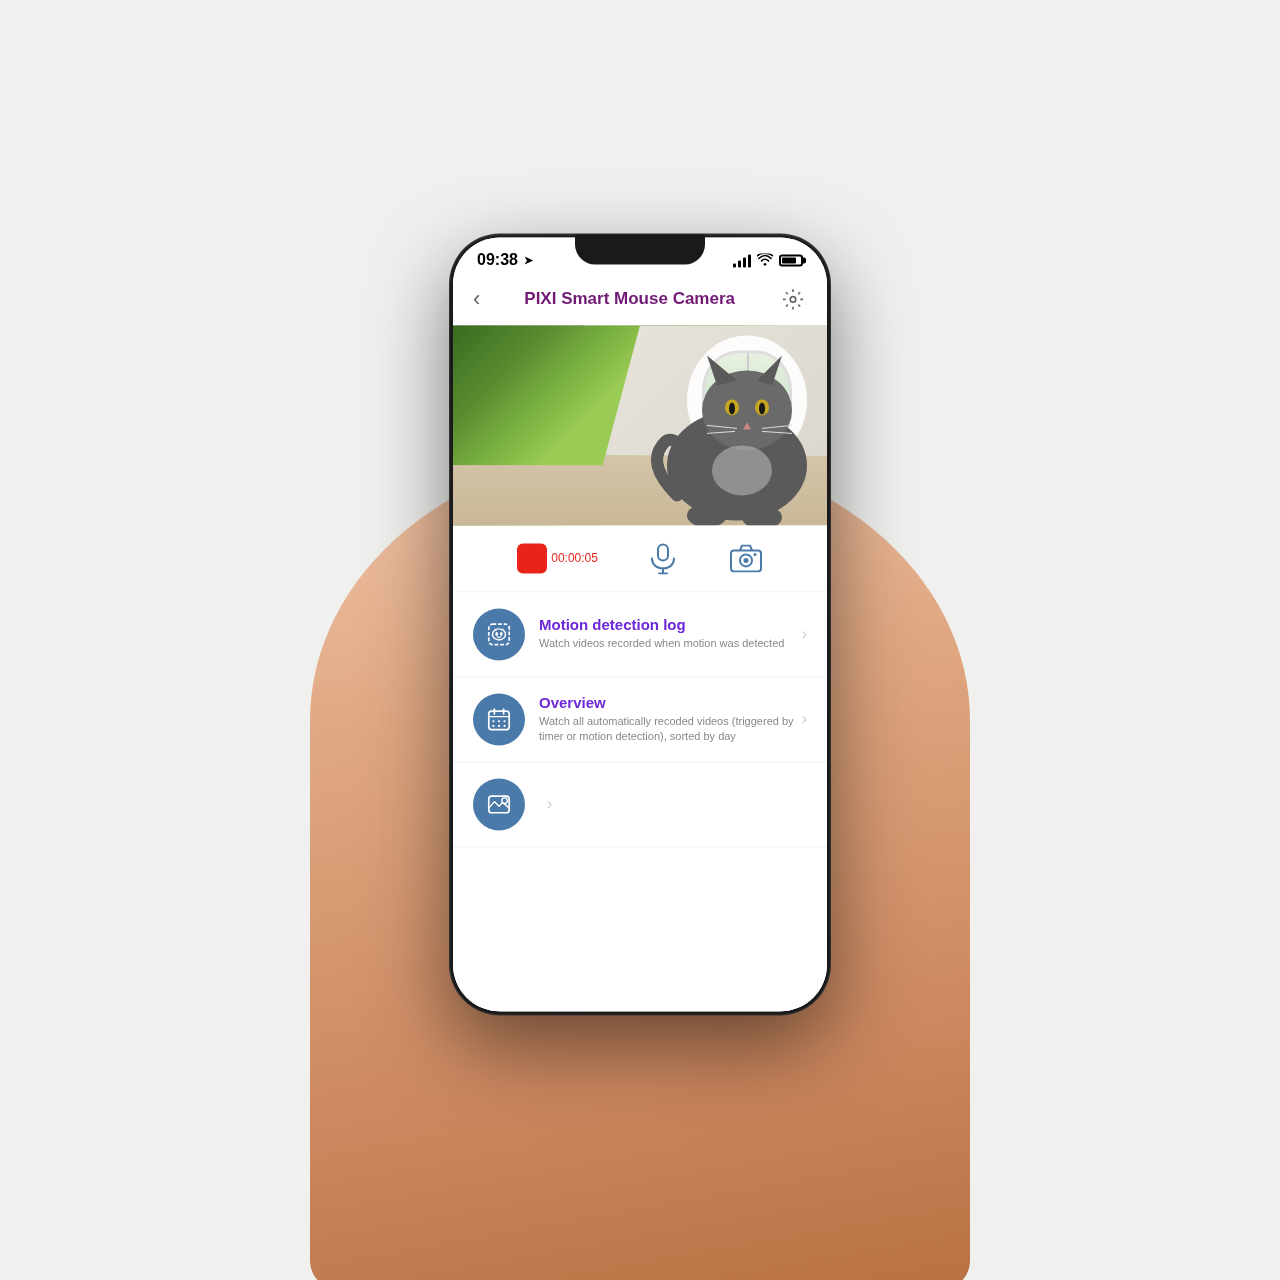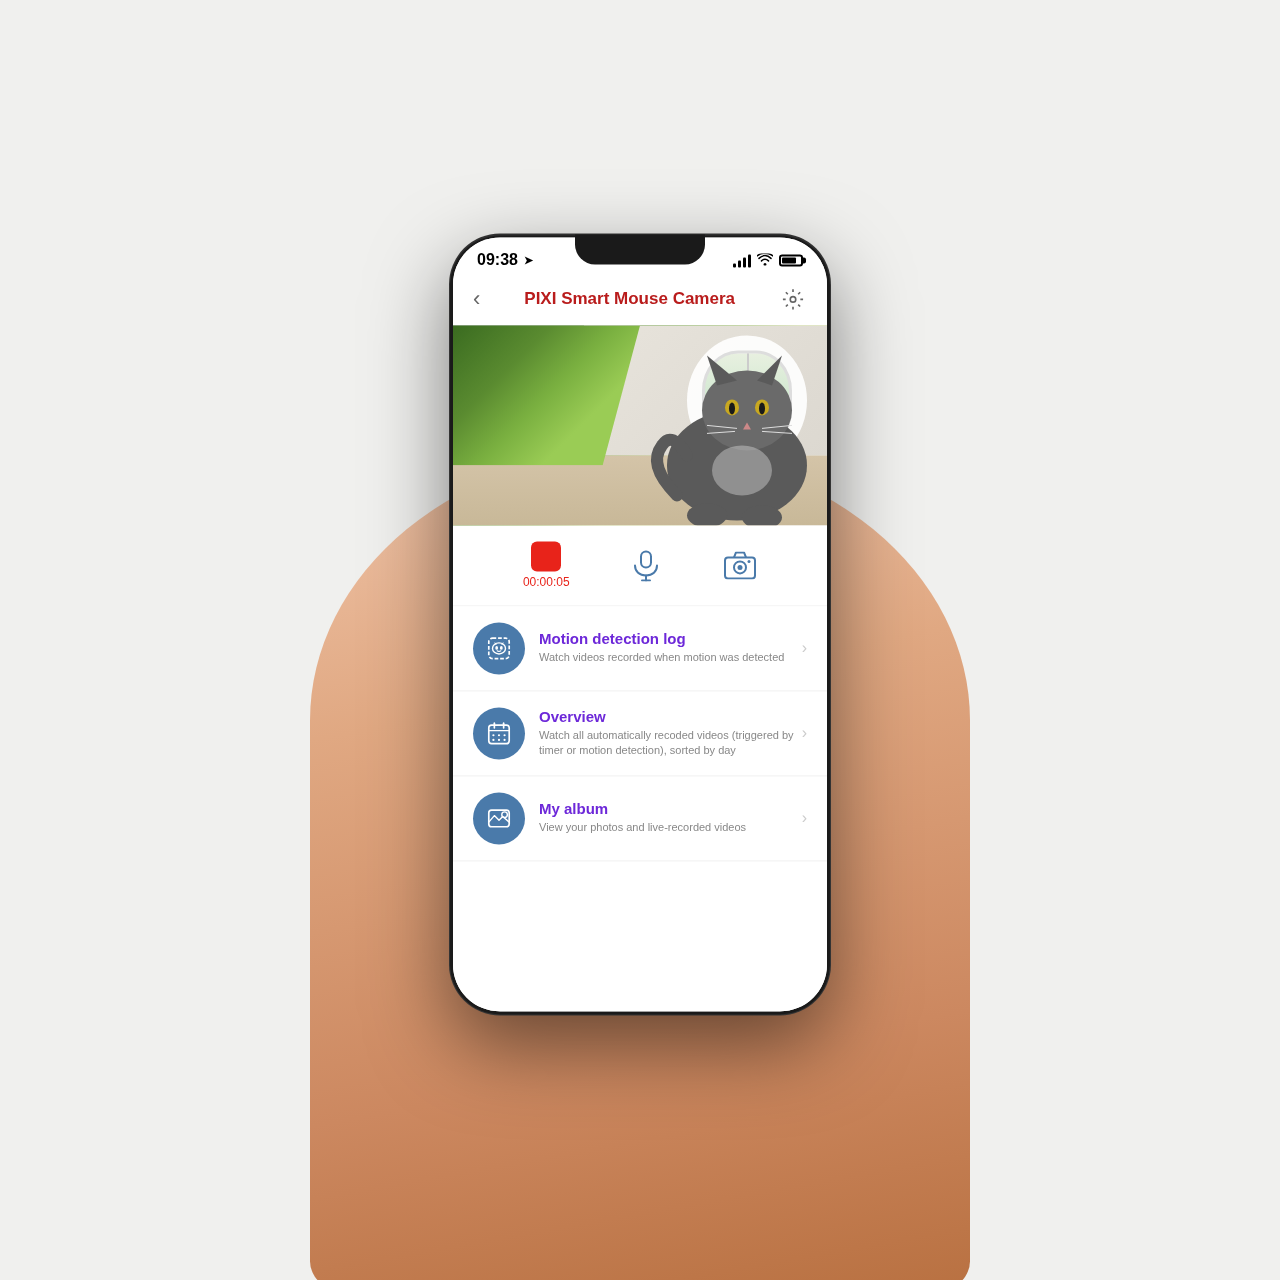--- a/index.html
+++ b/index.html
@@ -154,21 +154,21 @@
 
     .nav-back {
       font-size: 22px;
       color: #666;
       cursor: pointer;
     }
 
     .nav-title {
       font-size: 17px;
       font-weight: 600;
-      color: #b91c1c;
+      color: #701a75;
     }
 
     .nav-settings {
       width: 28px;
       height: 28px;
       display: flex;
       align-items: center;
       justify-content: center;
     }
 
@@ -265,21 +265,20 @@
       align-items: center;
       justify-content: space-around;
       padding: 16px 40px;
       background: #fff;
       border-bottom: 1px solid #f0f0f0;
       flex-shrink: 0;
     }
 
     .control-item {
       display: flex;
-      flex-direction: column;
       align-items: center;
       gap: 4px;
       cursor: pointer;
     }
 
     .record-icon {
       width: 30px;
       height: 30px;
       background: #e8231a;
       border-radius: 6px;
@@ -544,24 +543,20 @@
             <div class="menu-icon-wrap">
               <svg width="28" height="28" viewBox="0 0 28 28" fill="none">
 
                 <rect x="3" y="5" width="22" height="18" rx="3" stroke="white" stroke-width="1.8" fill="none"></rect>
 
                 <path d="M3 18 L9 11 L14 16 L18 12 L25 18" stroke="white" stroke-width="1.5" fill="none" stroke-linejoin="round"></path>
 
                 <circle cx="20" cy="10" r="3" stroke="white" stroke-width="1.5" fill="none"></circle>
               </svg>
             </div>
-            <div class="menu-text">
-              <div class="menu-title">My album</div>
-              <div class="menu-desc">View your photos and live-recorded videos</div>
-            </div>
             <span class="menu-chevron">›</span>
           </div>
 
         </div>
 
       </div>
     </div>
   </div>
 
 </div>

